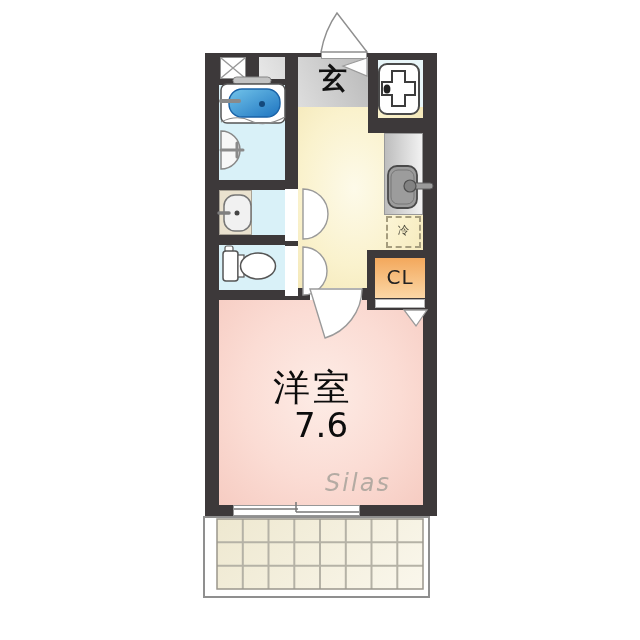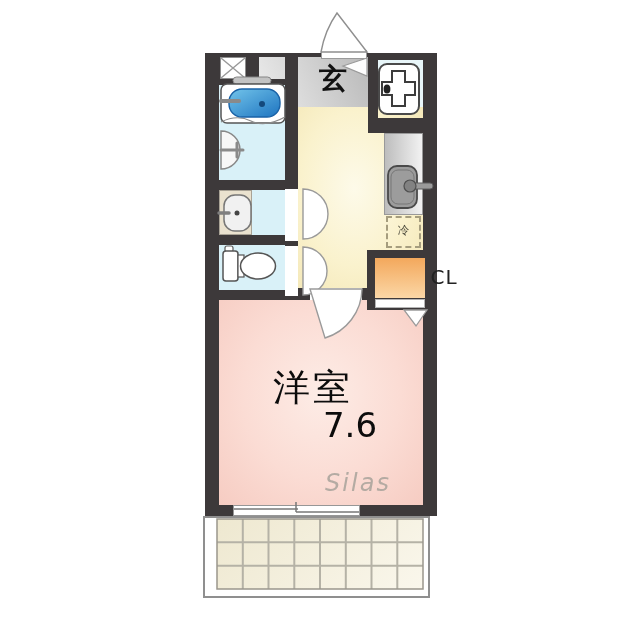--- a/index.html
+++ b/index.html
@@ -39,23 +39,23 @@
   .window{left:233px;top:505px;width:127px;height:11px;background:#fff;border:1px solid #979797;}
   
   .balcony{left:203px;top:516px;width:227px;height:82px;background:#ffffff;border:2px solid #8f8f8f;}
   .balcony-tiles{left:217px;top:519px;width:206px;height:70px;background:linear-gradient(135deg,#eee8d0,#faf7ec);}
   
   .overlay{left:0;top:0;width:640px;height:640px;pointer-events:none;}
   
   .lbl{position:absolute;text-align:center;color:#111;line-height:1;}
   .lbl-genkan{left:298px;top:65px;width:70px;font-size:28px;font-weight:600;}
   .lbl-fridge{left:386px;top:225px;width:35px;font-size:11.5px;color:#4c4a3c;}
-  .lbl-closet{left:375px;top:267px;width:50px;font-size:20px;color:#222;letter-spacing:1px;margin-left:44px;}
+  .lbl-closet{left:375px;top:267px;width:50px;font-size:20px;color:#222;letter-spacing:1px;}
   .lbl-room{left:219px;top:369px;width:188px;font-size:37px;color:#0c0c0c;letter-spacing:3px;font-weight:500;}
-  .lbl-size{left:219px;top:408px;width:204px;font-size:34px;color:#0c0c0c;padding-left:29px;}
+  .lbl-size{left:219px;top:408px;width:204px;font-size:34px;color:#0c0c0c;}
   .lbl-watermark{left:295px;top:471px;width:126px;text-align:center;font-size:24px;font-style:italic;
                  color:#a8a39b;opacity:.85;letter-spacing:2px;}
 </style>
 </head>
 <body>
 
 <div id="canvas">
 
   <div class="abs backdrop"></div>
 

